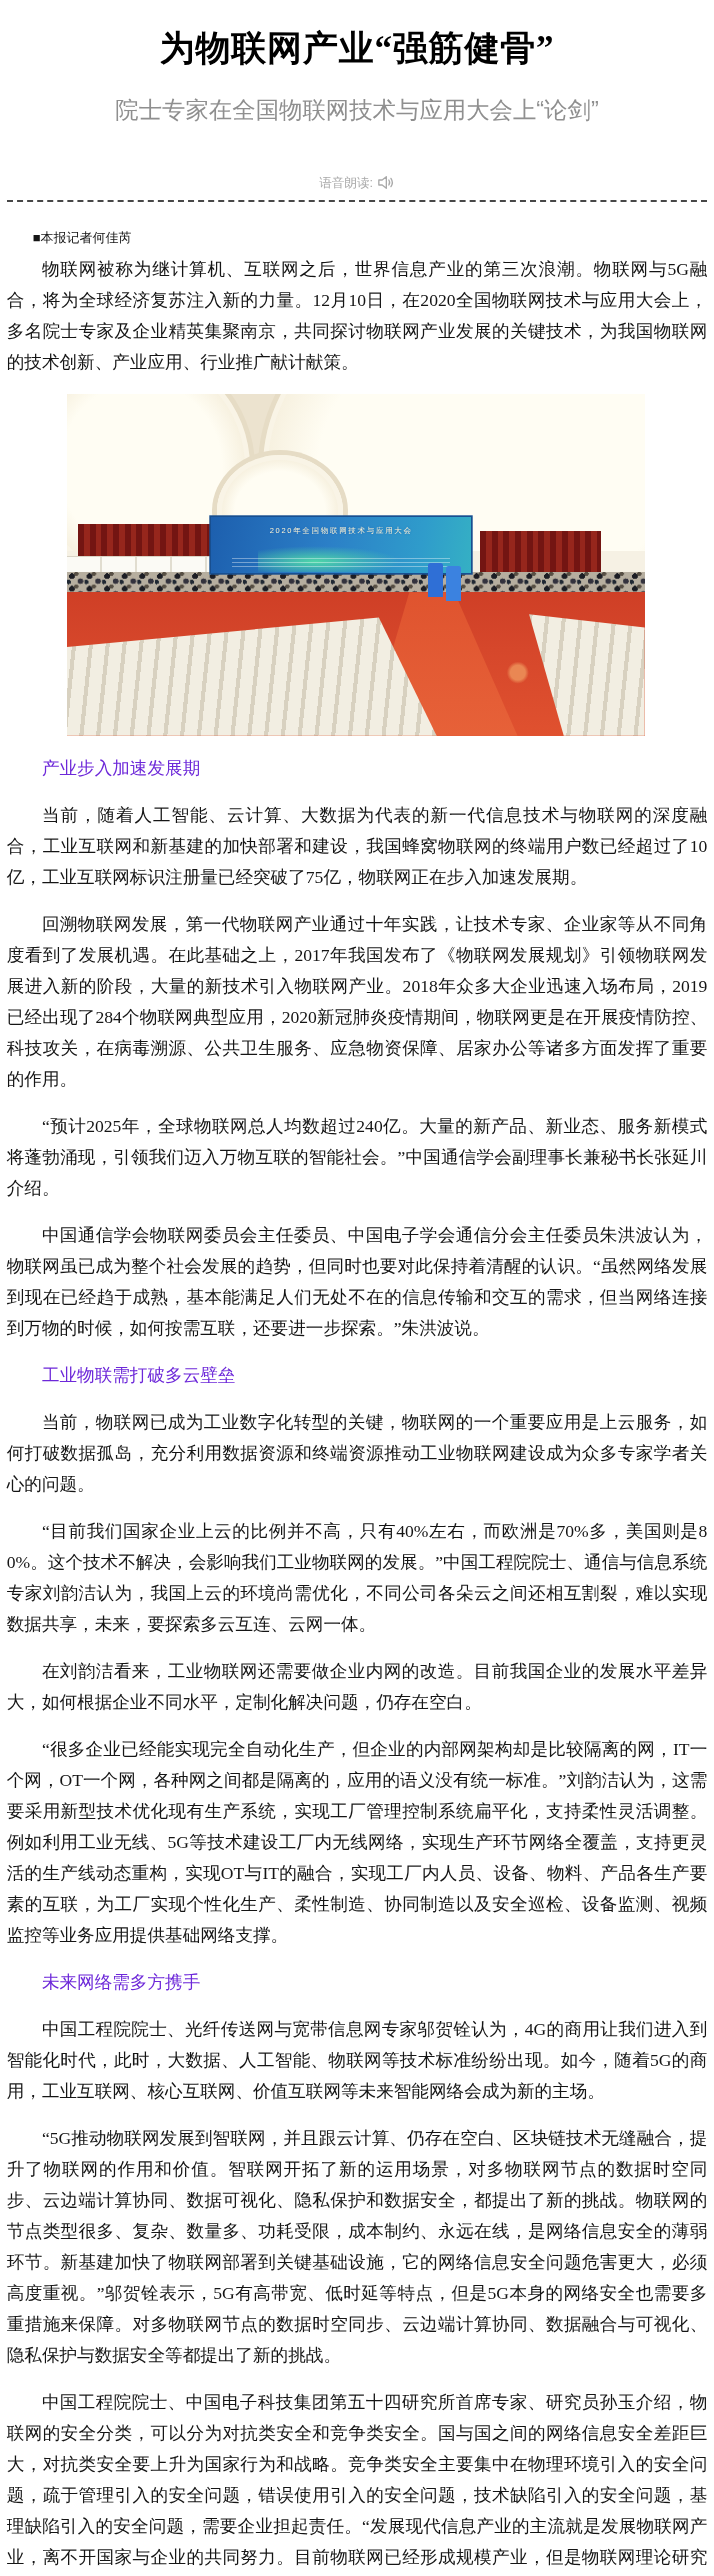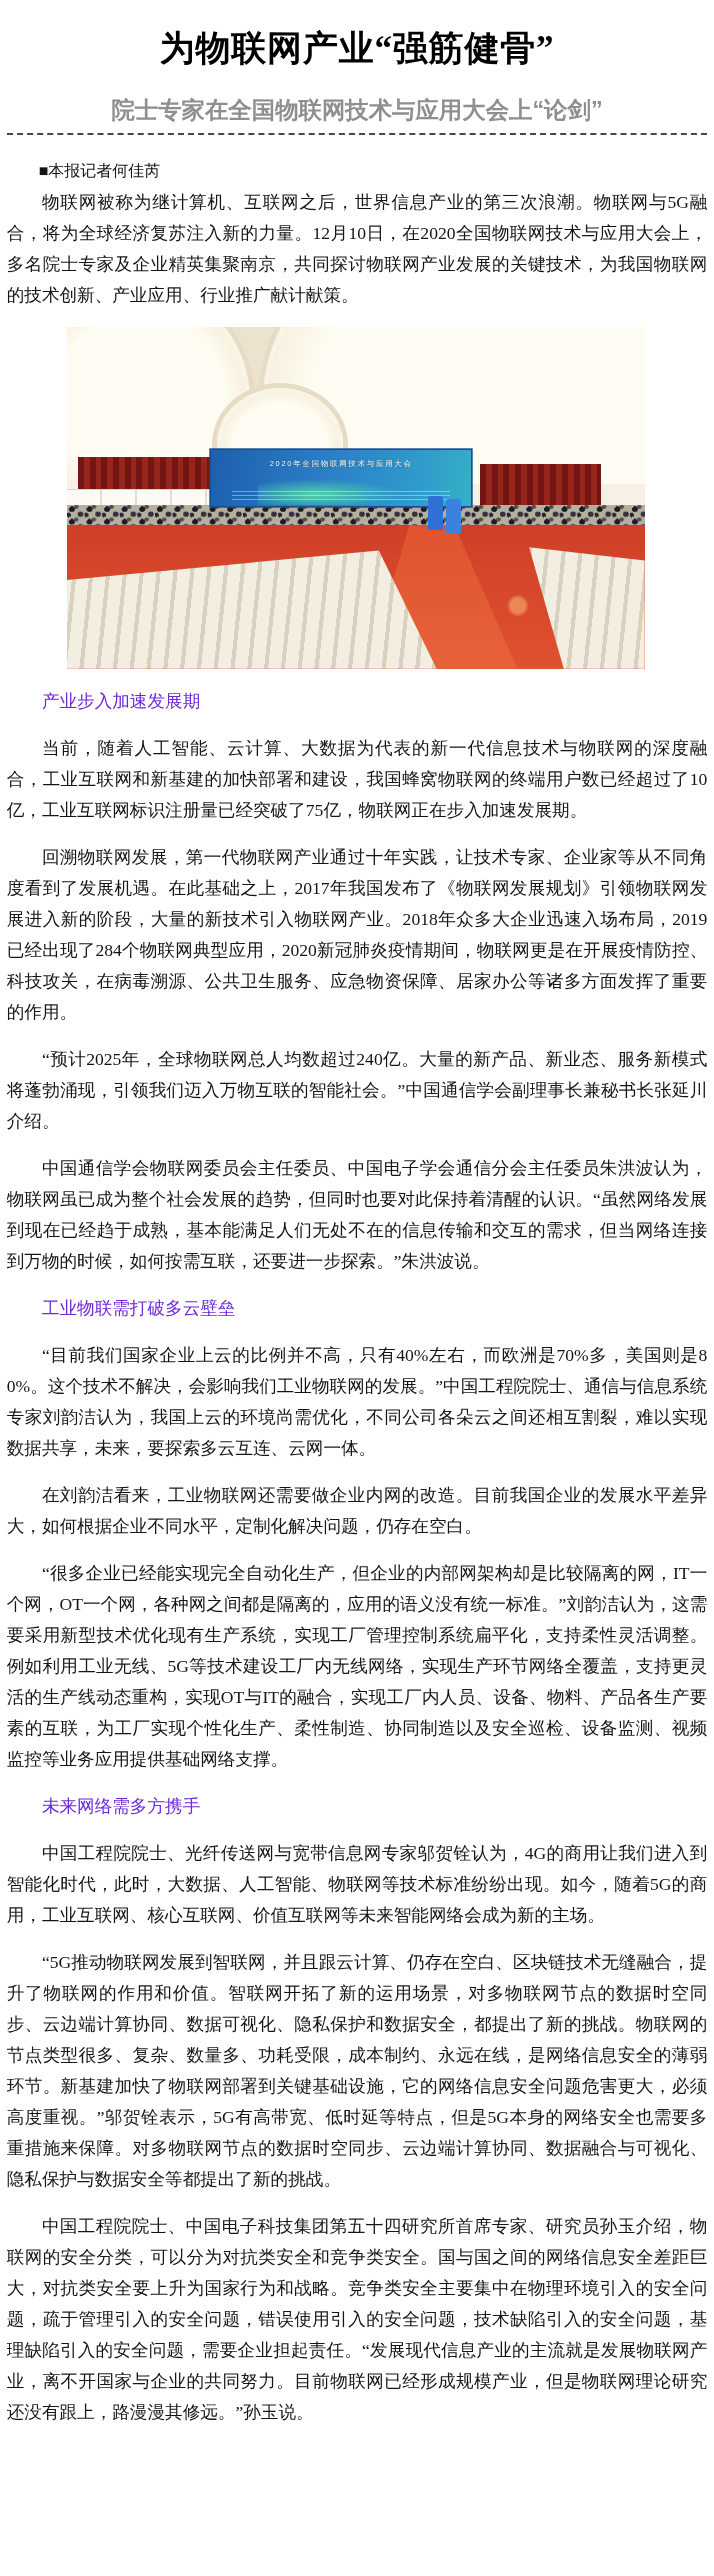--- a/index.html
+++ b/index.html
@@ -15,21 +15,21 @@
   .title{
     margin:11.7px 0 0;
     text-align:center;
     font-size:35px; font-weight:700; letter-spacing:0.8px;
     color:#000;
     font-family:"Liberation Serif","DejaVu Serif",serif;
   }
   .subtitle{
     margin:22px 0 0;
     text-align:center;
-    font-size:23.4px; font-weight:700;
+    font-size:23.4px; font-weight:400;
     color:#8f8f8f;
     font-family:"Liberation Sans","DejaVu Sans",sans-serif;
   }
   .tts-row{
     margin-top:47px;
     text-align:center;
     font-size:12.6px; color:#a9a9a9;
     font-family:"Liberation Sans","DejaVu Sans",sans-serif;
     height:20px; line-height:20px;
   }
@@ -37,21 +37,21 @@
     display:inline-block; vertical-align:-3.3px; margin-left:5px; cursor:pointer;
   }
   .divider{
     border-top:2.5px dashed #474747;
     margin-top:6.7px;
     height:0;
   }
   
   .byline{
     margin-top:20px;
-    font-size:16px;
+    font-size:13px;
     text-indent:2em;
     line-height:31px;
   }
   .para{
     margin:0 0 16px;
     font-size:17.6px;
     line-height:31px;
     text-align:justify;
     text-indent:2em;
     word-break:break-all;
@@ -129,20 +129,27 @@
   .ph-photog.b{left:65.6%;top:50.5%;background:#3b82e0;}
 </style>
 </head>
 <body>
 
 <div class="page">
 
   <h1 class="title">为物联网产业“强筋健骨”</h1>
   <h2 class="subtitle">院士专家在全国物联网技术与应用大会上“论剑”</h2>
 
+  <div class="tts-row">
+    <span>语音朗读:</span><span class="spk"><svg width="16.7" height="15" viewBox="0 0 20 18" aria-hidden="true">
+          <polygon points="1,6 5,6 10,2 10,16 5,12 1,12" fill="none" stroke="#a9a9a9" stroke-width="1.6" stroke-linejoin="round"></polygon>
+          <path d="M13 6 q2 3 0 6" fill="none" stroke="#a9a9a9" stroke-width="1.6" stroke-linecap="round"></path>
+          <path d="M15.5 4 q3.4 5 0 10" fill="none" stroke="#a9a9a9" stroke-width="1.6" stroke-linecap="round"></path>
+        </svg></span>
+  </div>
 
   <div class="divider"></div>
 
   <div class="byline">■本报记者何佳芮</div>
 
   <p class="para">物联网被称为继计算机、互联网之后，世界信息产业的第三次浪潮。物联网与5G融合，将为全球经济复苏注入新的力量。12月10日，在2020全国物联网技术与应用大会上，多名院士专家及企业精英集聚南京，共同探讨物联网产业发展的关键技术，为我国物联网的技术创新、产业应用、行业推广献计献策。</p>
 
   <div class="photo">
     <div class="ph-ceiling"></div>
     <div class="ph-oval big"></div>
@@ -166,20 +173,21 @@
     <div class="ph-photog b"></div>
   </div>
 
   <div class="sec-heading">产业步入加速发展期</div>
   <p class="para">当前，随着人工智能、云计算、大数据为代表的新一代信息技术与物联网的深度融合，工业互联网和新基建的加快部署和建设，我国蜂窝物联网的终端用户数已经超过了10亿，工业互联网标识注册量已经突破了75亿，物联网正在步入加速发展期。</p>
   <p class="para">回溯物联网发展，第一代物联网产业通过十年实践，让技术专家、企业家等从不同角度看到了发展机遇。在此基础之上，2017年我国发布了《物联网发展规划》引领物联网发展进入新的阶段，大量的新技术引入物联网产业。2018年众多大企业迅速入场布局，2019已经出现了284个物联网典型应用，2020新冠肺炎疫情期间，物联网更是在开展疫情防控、科技攻关，在病毒溯源、公共卫生服务、应急物资保障、居家办公等诸多方面发挥了重要的作用。</p>
   <p class="para">“预计2025年，全球物联网总人均数超过240亿。大量的新产品、新业态、服务新模式将蓬勃涌现，引领我们迈入万物互联的智能社会。”中国通信学会副理事长兼秘书长张延川介绍。</p>
   <p class="para">中国通信学会物联网委员会主任委员、中国电子学会通信分会主任委员朱洪波认为，物联网虽已成为整个社会发展的趋势，但同时也要对此保持着清醒的认识。“虽然网络发展到现在已经趋于成熟，基本能满足人们无处不在的信息传输和交互的需求，但当网络连接到万物的时候，如何按需互联，还要进一步探索。”朱洪波说。</p>
 
   <div class="sec-heading">工业物联需打破多云壁垒</div>
+  <p class="para">当前，物联网已成为工业数字化转型的关键，物联网的一个重要应用是上云服务，如何打破数据孤岛，充分利用数据资源和终端资源推动工业物联网建设成为众多专家学者关心的问题。</p>
   <p class="para">“目前我们国家企业上云的比例并不高，只有40%左右，而欧洲是70%多，美国则是80%。这个技术不解决，会影响我们工业物联网的发展。”中国工程院院士、通信与信息系统专家刘韵洁认为，我国上云的环境尚需优化，不同公司各朵云之间还相互割裂，难以实现数据共享，未来，要探索多云互连、云网一体。</p>
   <p class="para">在刘韵洁看来，工业物联网还需要做企业内网的改造。目前我国企业的发展水平差异大，如何根据企业不同水平，定制化解决问题，仍存在空白。</p>
   <p class="para">“很多企业已经能实现完全自动化生产，但企业的内部网架构却是比较隔离的网，IT一个网，OT一个网，各种网之间都是隔离的，应用的语义没有统一标准。”刘韵洁认为，这需要采用新型技术优化现有生产系统，实现工厂管理控制系统扁平化，支持柔性灵活调整。例如利用工业无线、5G等技术建设工厂内无线网络，实现生产环节网络全覆盖，支持更灵活的生产线动态重构，实现OT与IT的融合，实现工厂内人员、设备、物料、产品各生产要素的互联，为工厂实现个性化生产、柔性制造、协同制造以及安全巡检、设备监测、视频监控等业务应用提供基础网络支撑。</p>
 
   <div class="sec-heading">未来网络需多方携手</div>
   <p class="para">中国工程院院士、光纤传送网与宽带信息网专家邬贺铨认为，4G的商用让我们进入到智能化时代，此时，大数据、人工智能、物联网等技术标准纷纷出现。如今，随着5G的商用，工业互联网、核心互联网、价值互联网等未来智能网络会成为新的主场。</p>
   <p class="para">“5G推动物联网发展到智联网，并且跟云计算、仍存在空白、区块链技术无缝融合，提升了物联网的作用和价值。智联网开拓了新的运用场景，对多物联网节点的数据时空同步、云边端计算协同、数据可视化、隐私保护和数据安全，都提出了新的挑战。物联网的节点类型很多、复杂、数量多、功耗受限，成本制约、永远在线，是网络信息安全的薄弱环节。新基建加快了物联网部署到关键基础设施，它的网络信息安全问题危害更大，必须高度重视。”邬贺铨表示，5G有高带宽、低时延等特点，但是5G本身的网络安全也需要多重措施来保障。对多物联网节点的数据时空同步、云边端计算协同、数据融合与可视化、隐私保护与数据安全等都提出了新的挑战。</p>
   <p class="para">中国工程院院士、中国电子科技集团第五十四研究所首席专家、研究员孙玉介绍，物联网的安全分类，可以分为对抗类安全和竞争类安全。国与国之间的网络信息安全差距巨大，对抗类安全要上升为国家行为和战略。竞争类安全主要集中在物理环境引入的安全问题，疏于管理引入的安全问题，错误使用引入的安全问题，技术缺陷引入的安全问题，基理缺陷引入的安全问题，需要企业担起责任。“发展现代信息产业的主流就是发展物联网产业，离不开国家与企业的共同努力。目前物联网已经形成规模产业，但是物联网理论研究还没有跟上，路漫漫其修远。”孙玉说。</p>
 
 </div>

